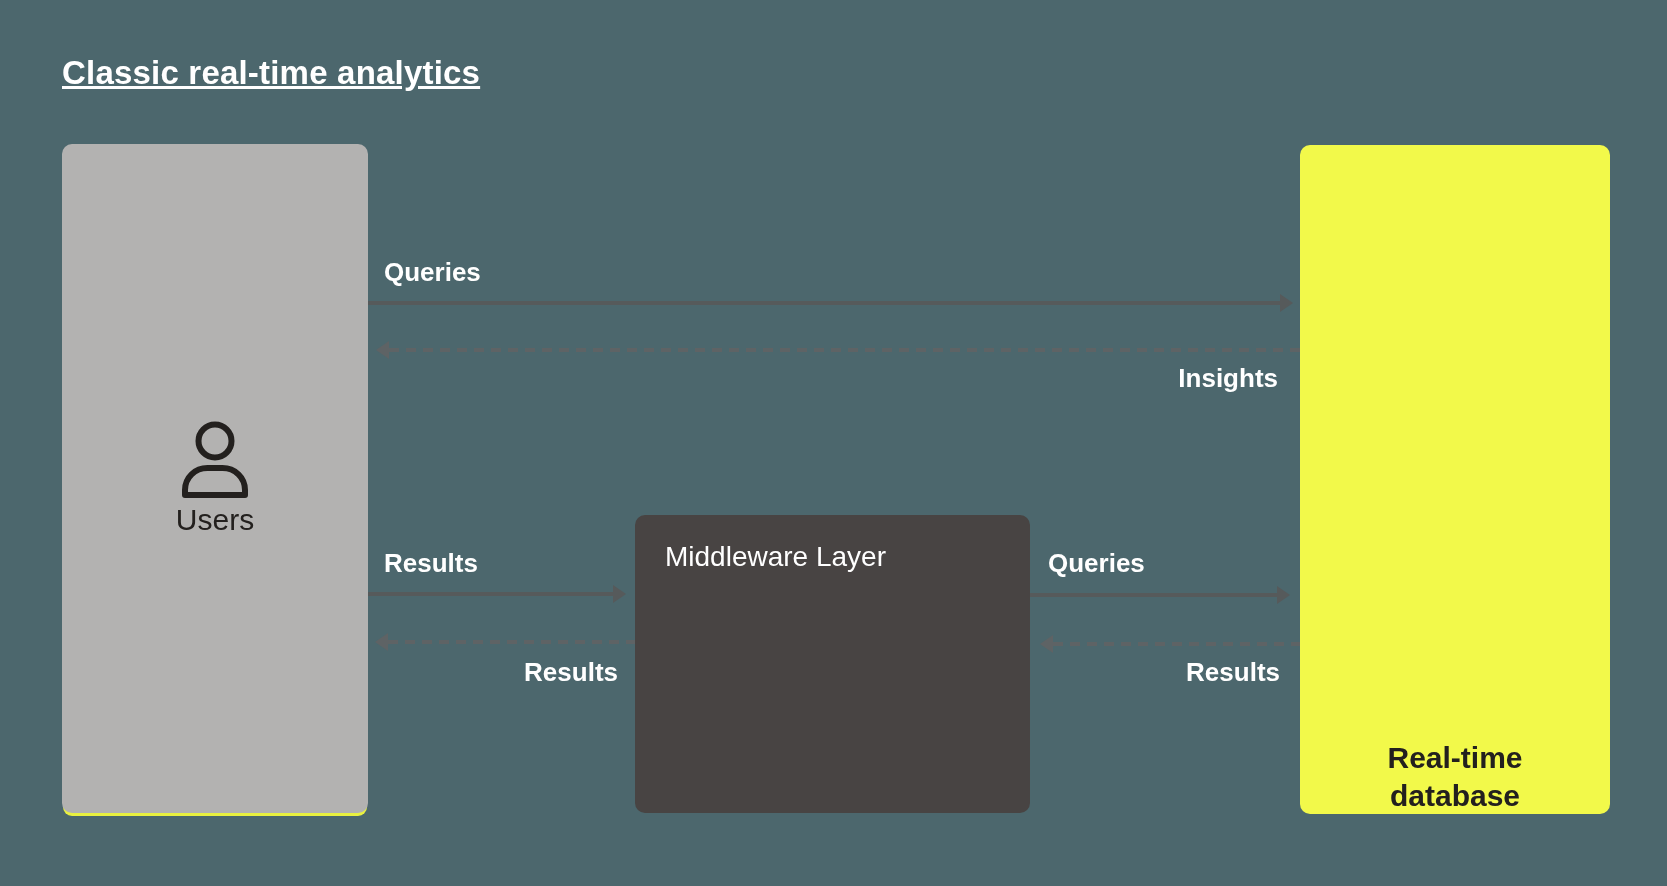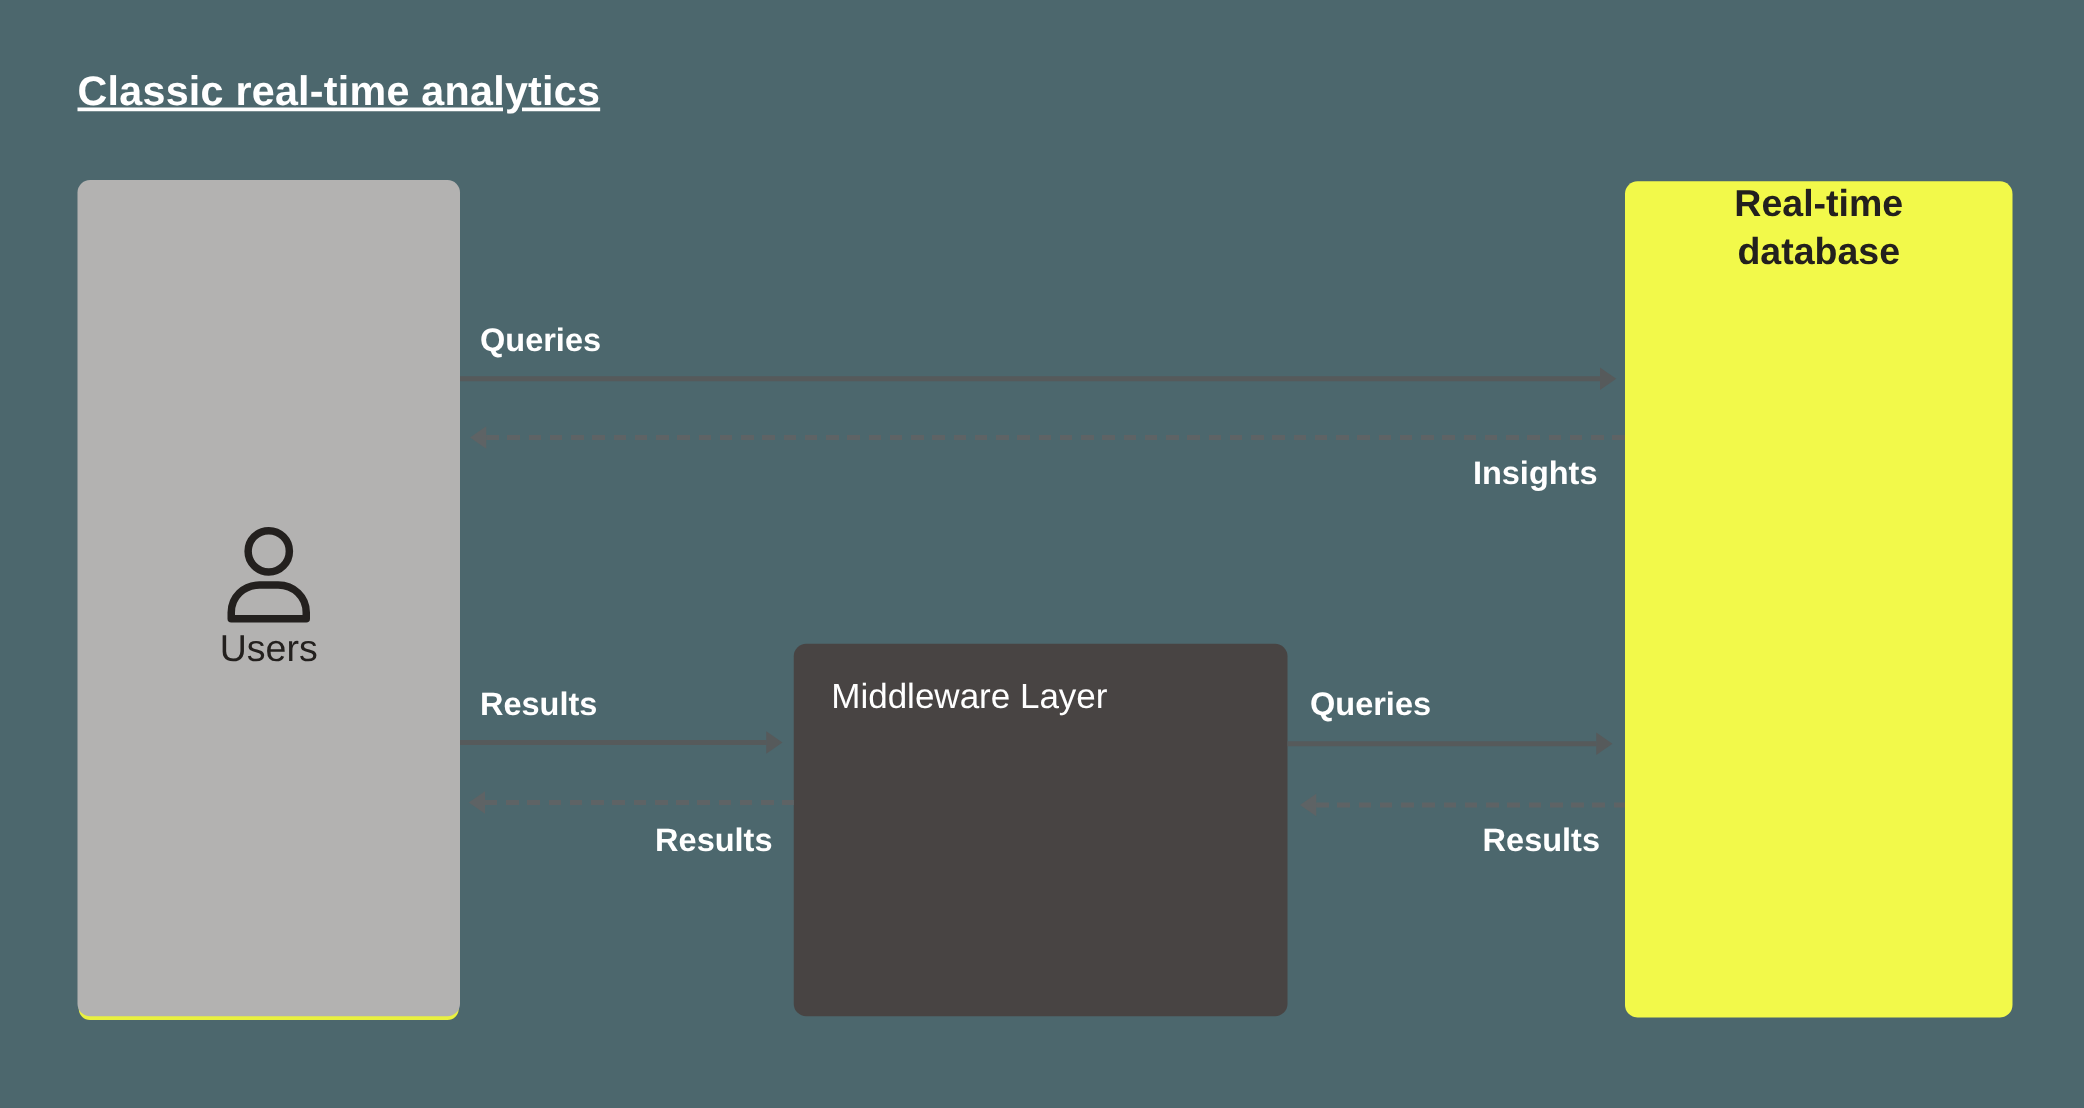--- a/index.html
+++ b/index.html
@@ -44,21 +44,21 @@
     left:635px;top:515px;width:395px;height:298px;
     background:var(--middleware-box);
     padding:26px 30px;
   }
   .node-middleware .node-label{
     font-size:28px;font-weight:400;color:var(--label-text);
   }
   .node-database{
     left:1300px;top:145px;width:310px;height:669px;
     background:var(--database-box);
-    display:flex;align-items:flex-start;justify-content:center;
+    display:flex;align-items:flex-end;justify-content:center;
   }
   .node-database .node-label{
     font-size:30px;font-weight:700;color:var(--dark-text);
     text-align:center;max-width:190px;line-height:1.25;
   }
   .edge-label{
     position:absolute;
     font-size:26px;font-weight:700;color:var(--label-text);
     white-space:nowrap;
   }

